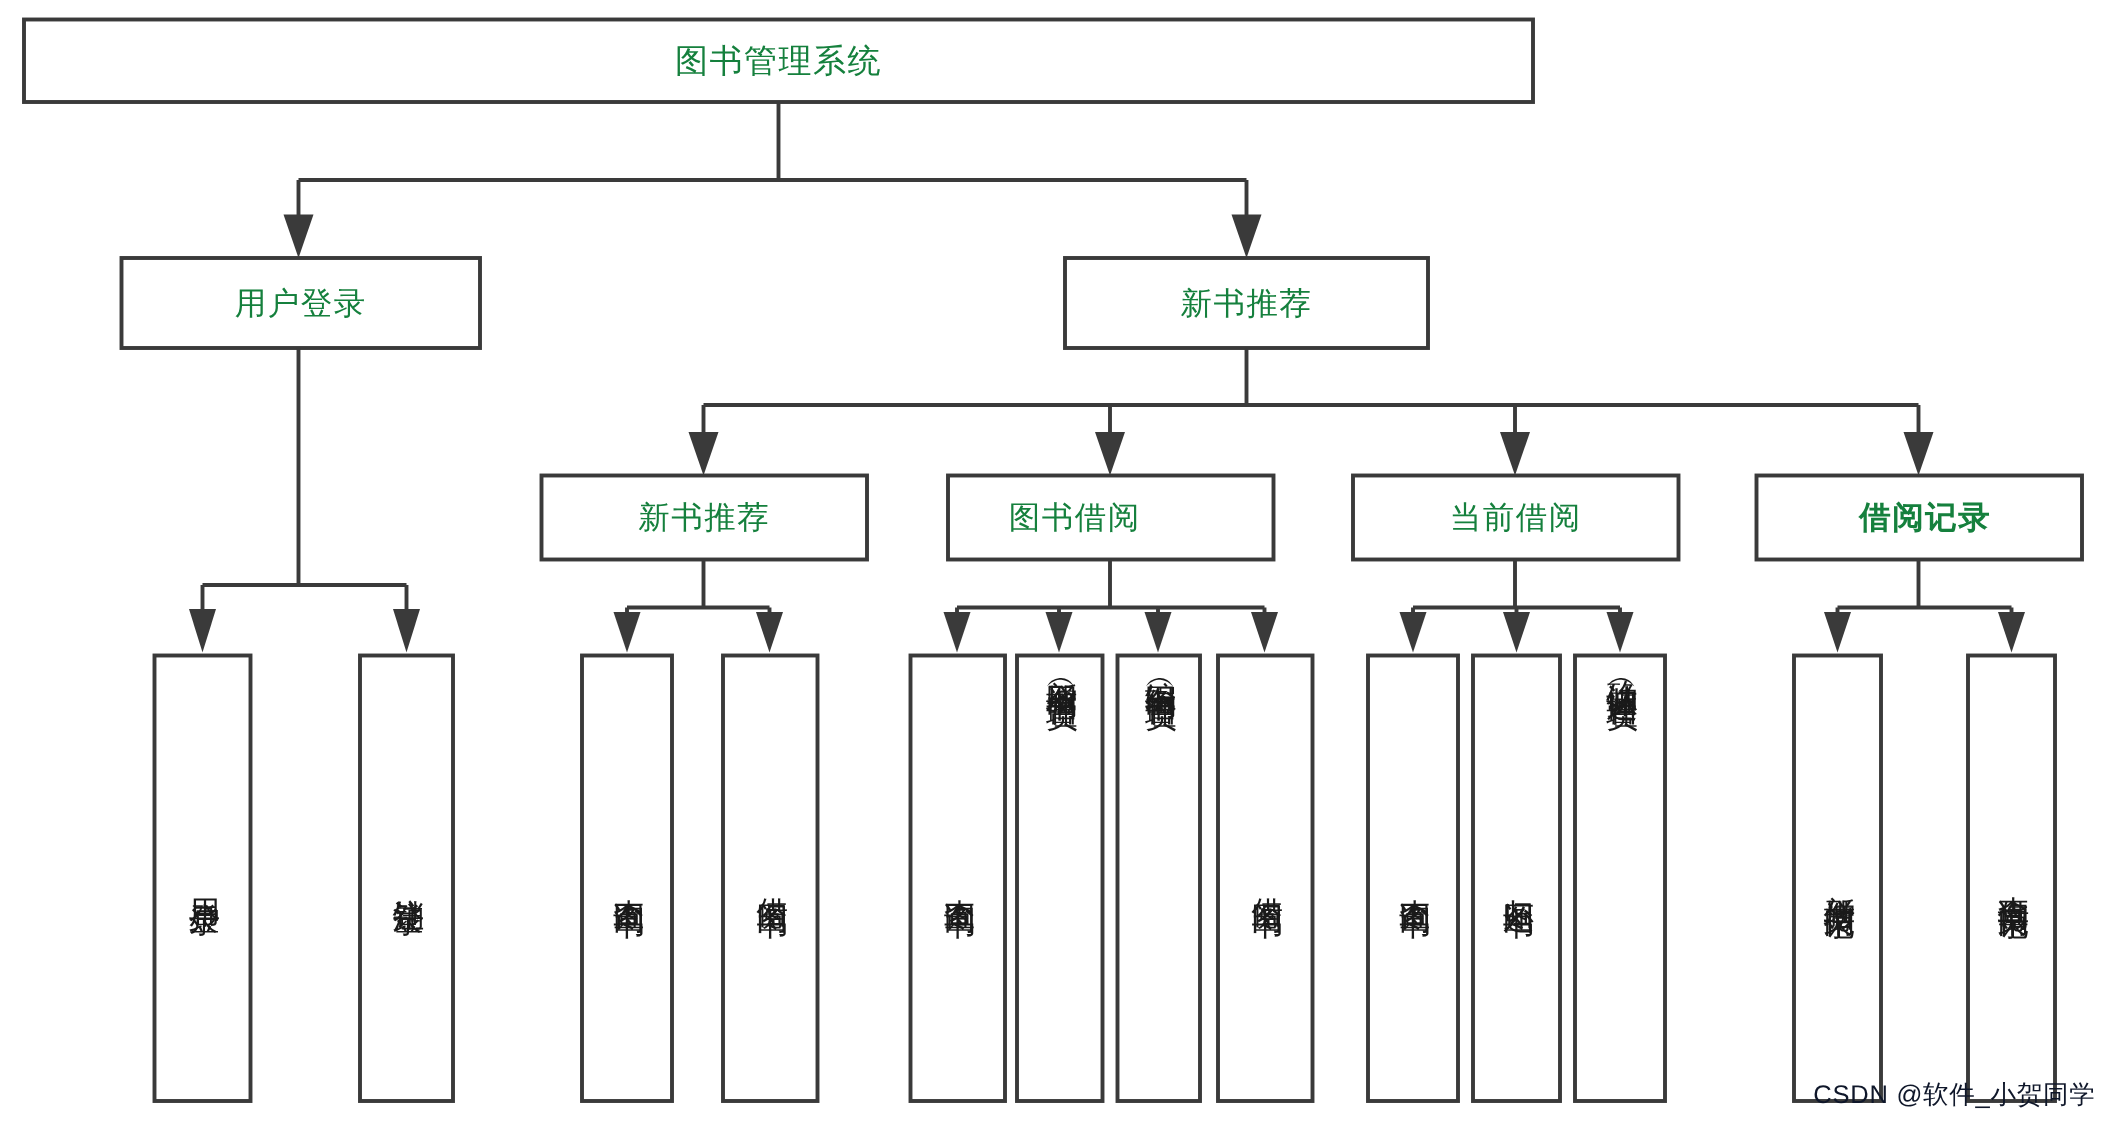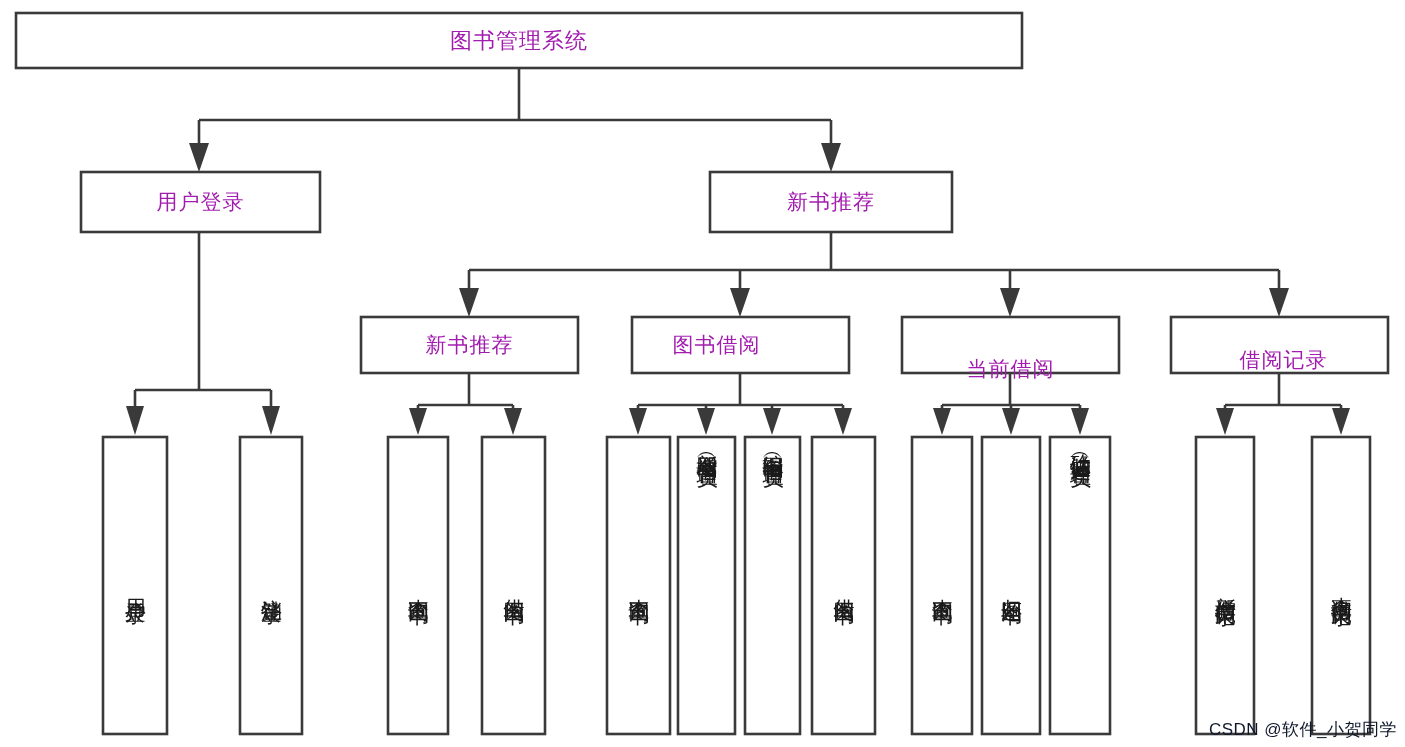--- a/index.html
+++ b/index.html
@@ -68,21 +68,21 @@
     letter-spacing: 0.5px;
     white-space: nowrap;
   }
   .hbox-label {
     position: absolute;
     display: flex;
     align-items: center;
     justify-content: center;
     font-family: "Liberation Sans", "DejaVu Sans", sans-serif;
     font-size: 21px;
-    color: #a21caf;
+    color: #15803d;
     letter-spacing: 1px;
     pointer-events: none;
     white-space: nowrap;
   }
   .title-label {
     font-size: 22px;
   }
 </style>
 </head>
 <body>
@@ -177,22 +177,22 @@
     <rect class="node-box" id="rect-leaf-12" x="1312" y="437" width="58" height="297"></rect>
   </svg>
 
   <div class="hbox-label title-label" style="left:16px; top:13px; width:1006px; height:55px;">图书管理系统</div>
 
   <div class="hbox-label" style="left:81px; top:172px; width:239px; height:60px;">用户登录</div>
   <div class="hbox-label" style="left:710px; top:172px; width:242px; height:60px;">新书推荐</div>
 
   <div class="hbox-label" style="left:361px; top:317px; width:217px; height:56px;">新书推荐</div>
   <div class="hbox-label" style="left:608px; top:317px; width:217px; height:56px;">图书借阅</div>
-  <div class="hbox-label" style="left:902px; top:317px; width:217px; height:56px;margin-top:24px;">当前借阅</div>
-  <div class="hbox-label" style="left:1171px; top:332px; width:225px; height:56px;">借阅记录</div>
+  <div class="hbox-label" style="left:902px; top:317px; width:217px; height:56px;">当前借阅</div>
+  <div class="hbox-label" style="left:1171px; top:317px; width:225px; height:56px;font-weight:bold;">借阅记录</div>
 
   <div class="leaf-label-wrap" style="left:103px; top:437px; width:64px; height:297px;">
     <span class="leaf-label">用户登录</span>
   </div>
   <div class="leaf-label-wrap" style="left:240px; top:437px; width:62px; height:297px;">
     <span class="leaf-label">注销登录</span>
   </div>
   <div class="leaf-label-wrap" style="left:388px; top:437px; width:60px; height:297px;">
     <span class="leaf-label">查询图书</span>
   </div>

